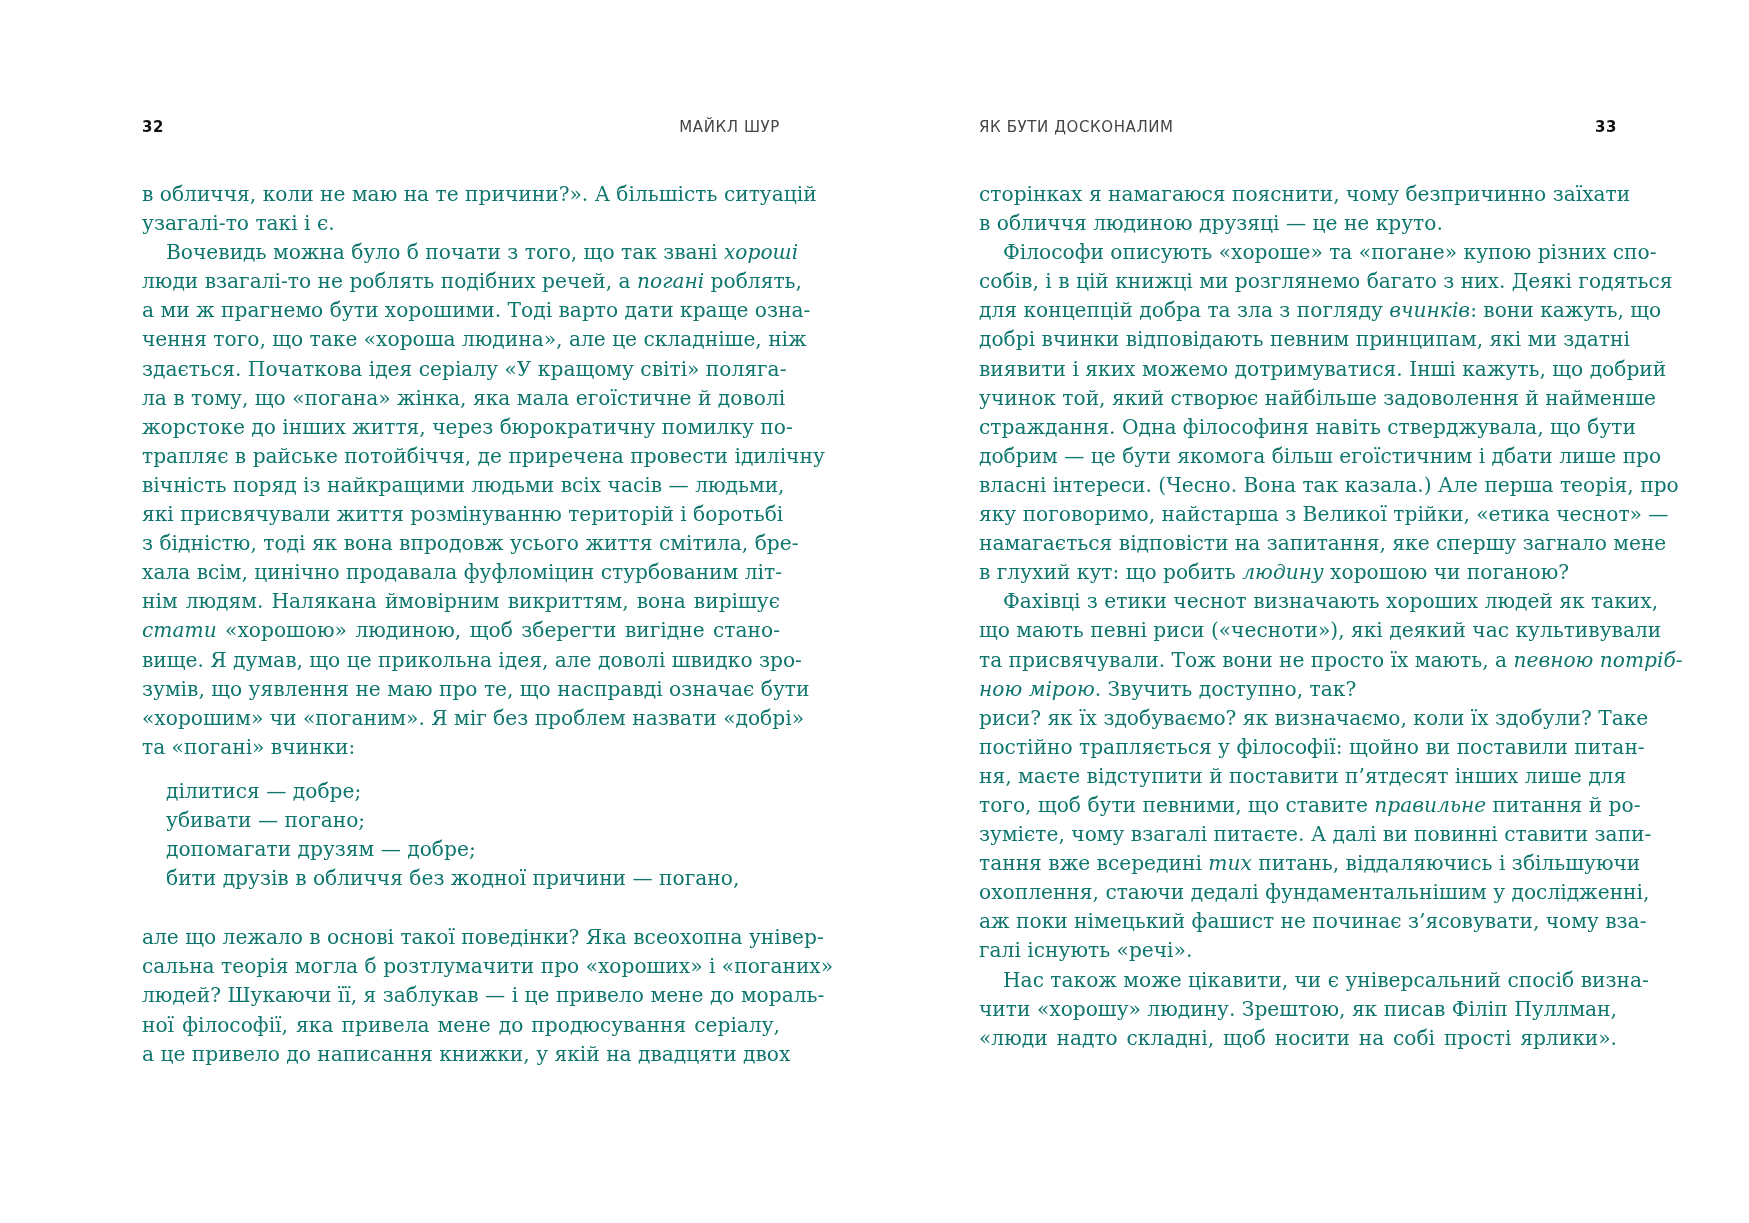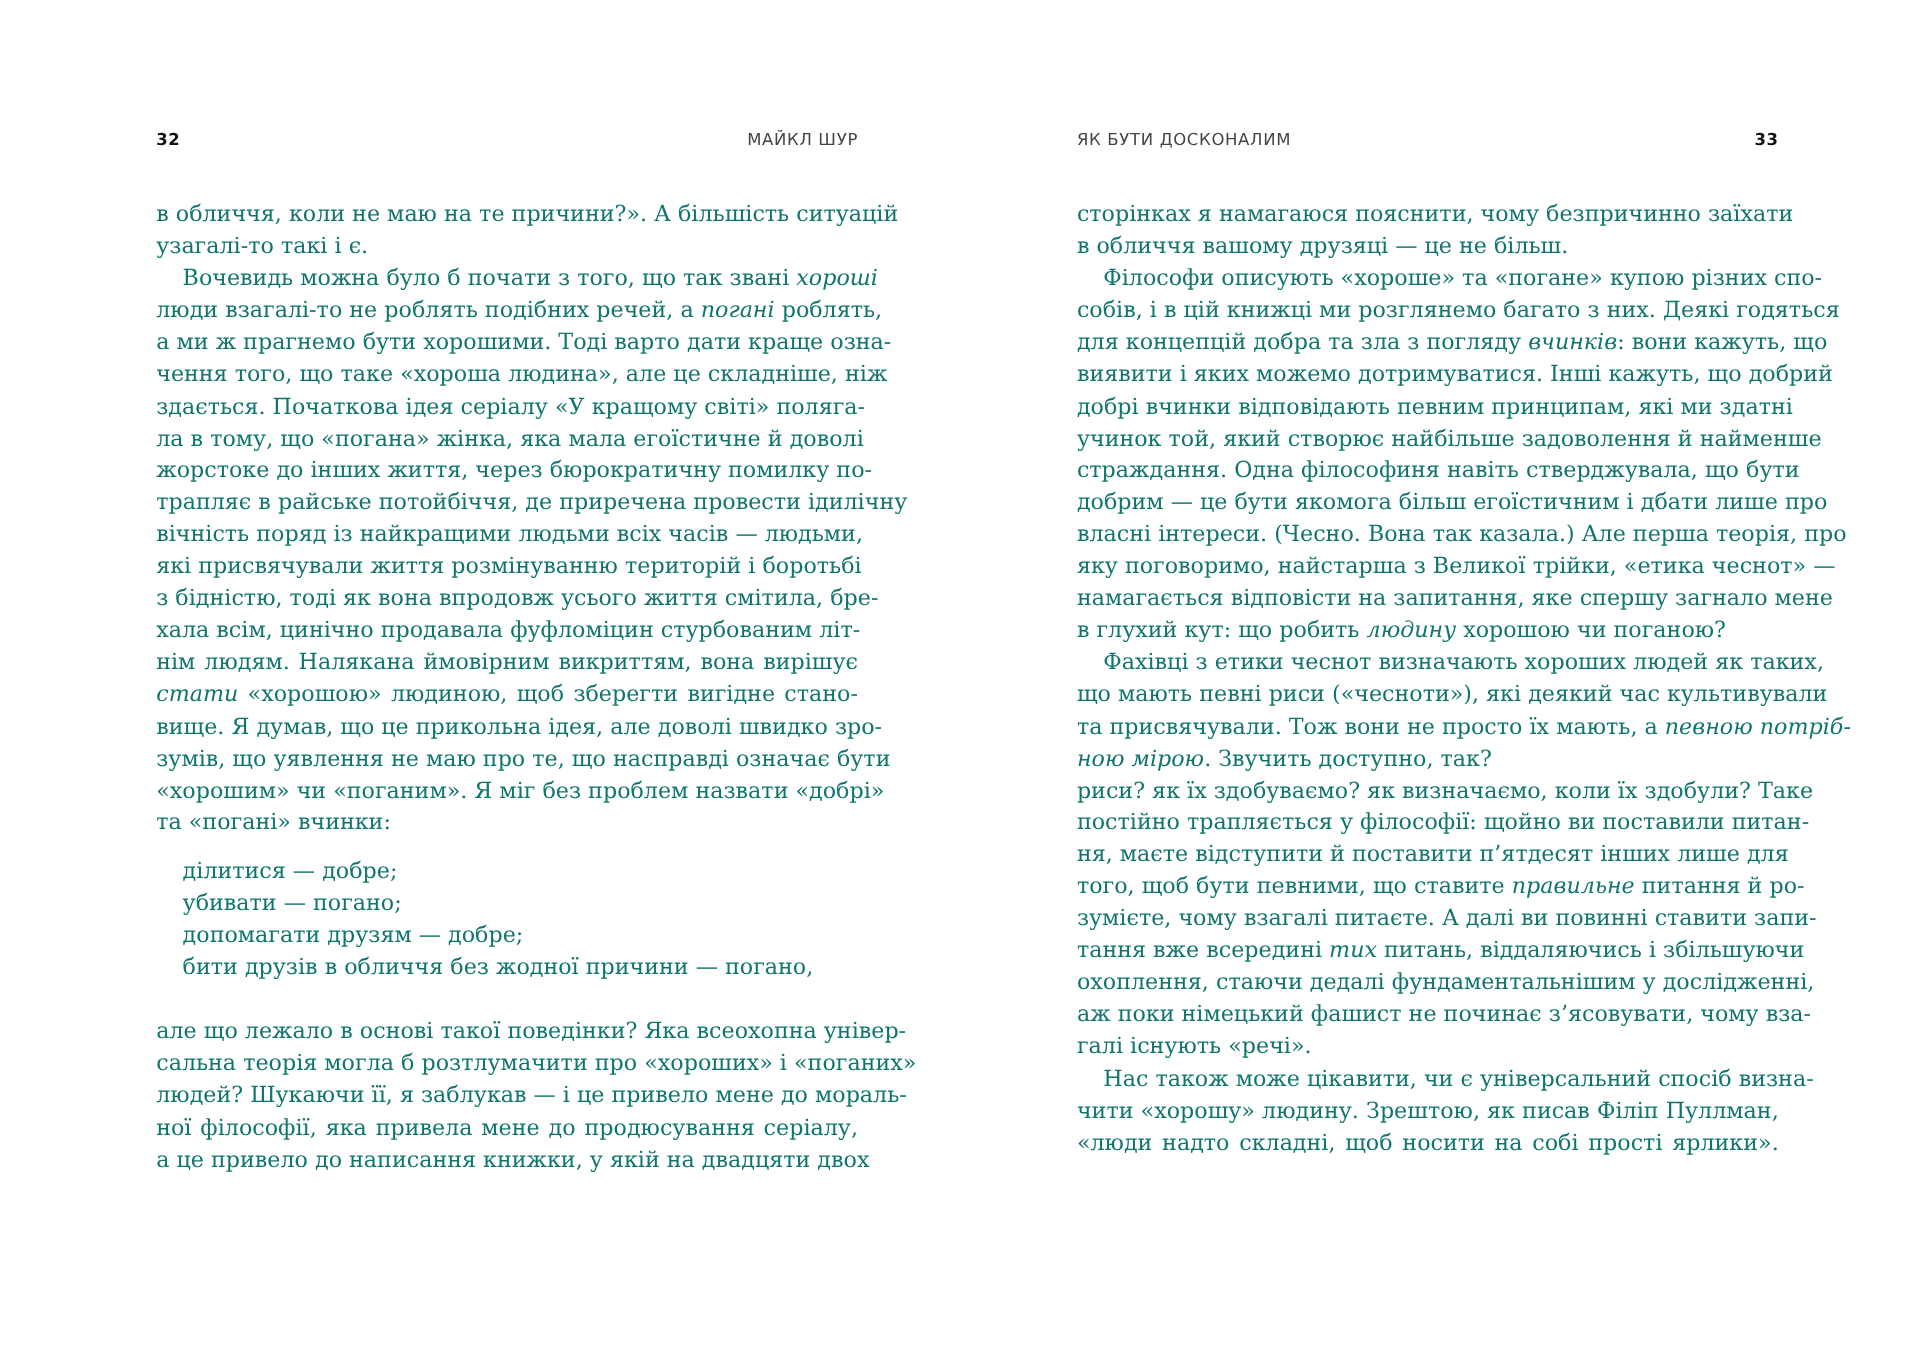--- a/index.html
+++ b/index.html
@@ -70,26 +70,26 @@
 </div>
 
 <div class="page right">
   <div class="runhead">
     <span class="title">ЯК БУТИ ДОСКОНАЛИМ</span>
     <span class="num">33</span>
   </div>
   <div class="body">
     <div id="right-lines">
         <span class="line">сторінках я намагаюся пояснити, чому безпричинно заїхати</span>
-        <span class="line last">в обличчя вашому друзяці — це не більш.</span>
+        <span class="line last">в обличчя людиною друзяці — це не круто.</span>
         <span class="line indent">Філософи описують «хороше» та «погане» купою різних спо-</span>
         <span class="line">собів, і в цій книжці ми розглянемо багато з них. Деякі годяться</span>
         <span class="line"><span>для концепцій добра та зла з погляду </span><em>вчинків</em><span>: вони кажуть, що</span></span>
+        <span class="line">добрі вчинки відповідають певним принципам, які ми здатні</span>
         <span class="line">виявити і яких можемо дотримуватися. Інші кажуть, що добрий</span>
-        <span class="line">добрі вчинки відповідають певним принципам, які ми здатні</span>
         <span class="line">учинок той, який створює найбільше задоволення й найменше</span>
         <span class="line">страждання. Одна філософиня навіть стверджувала, що бути</span>
         <span class="line">добрим — це бути якомога більш егоїстичним і дбати лише про</span>
         <span class="line">власні інтереси. (Чесно. Вона так казала.) Але перша теорія, про</span>
         <span class="line">яку поговоримо, найстарша з Великої трійки, «етика чеснот» —</span>
         <span class="line">намагається відповісти на запитання, яке спершу загнало мене</span>
         <span class="line last"><span>в глухий кут: що робить </span><em>людину</em><span> хорошою чи поганою?</span></span>
         <span class="line indent">Фахівці з етики чеснот визначають хороших людей як таких,</span>
         <span class="line">що мають певні риси («чесноти»), які деякий час культивували</span>
         <span class="line"><span>та присвячували. Тож вони не просто їх мають, а </span><em>певною потріб-</em></span>

